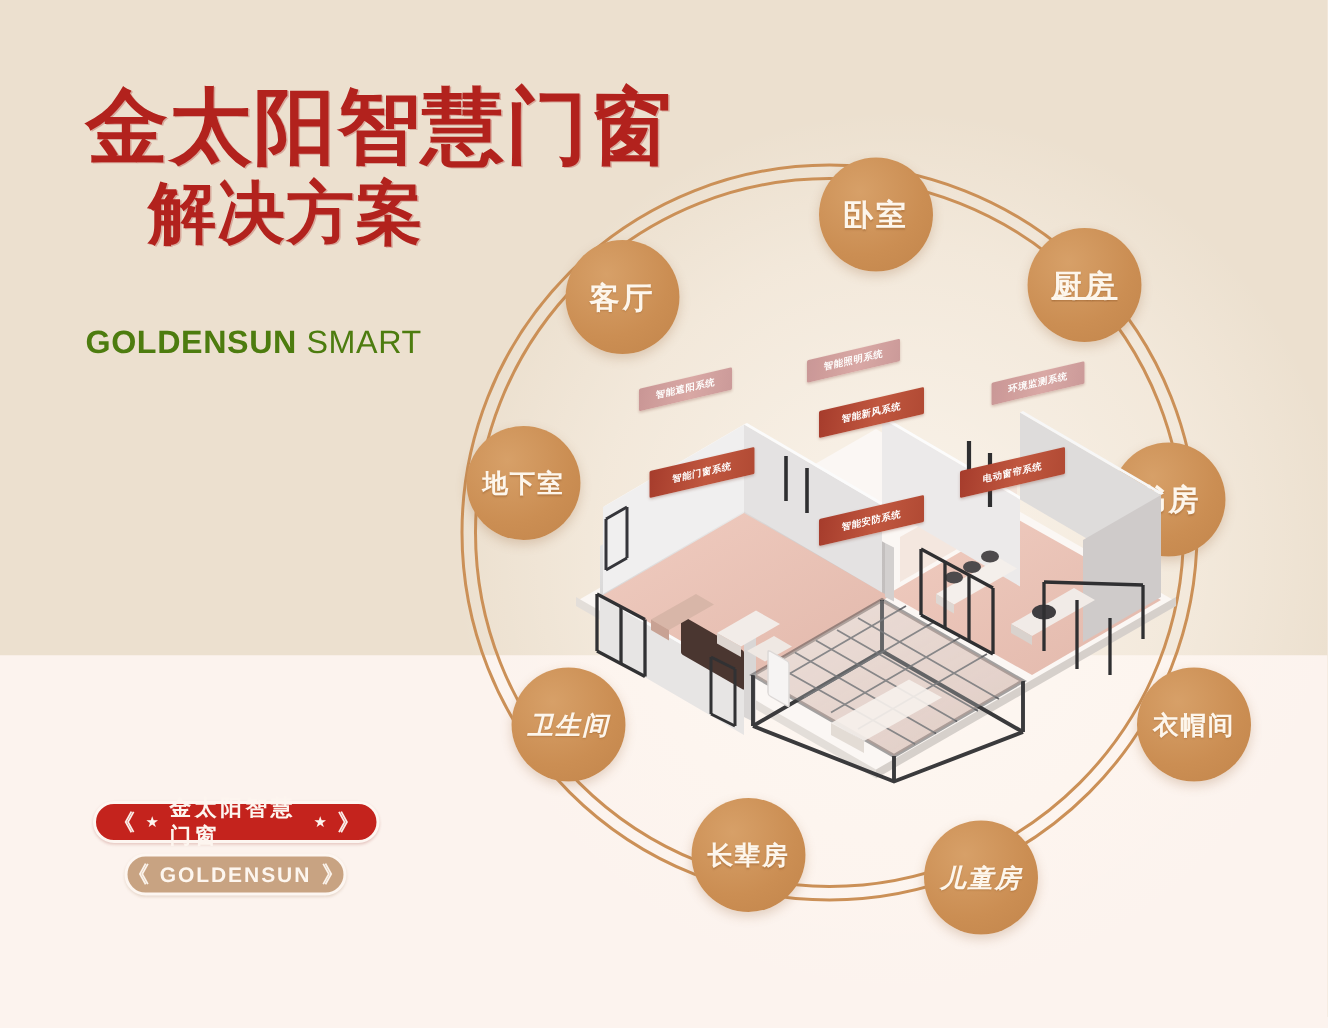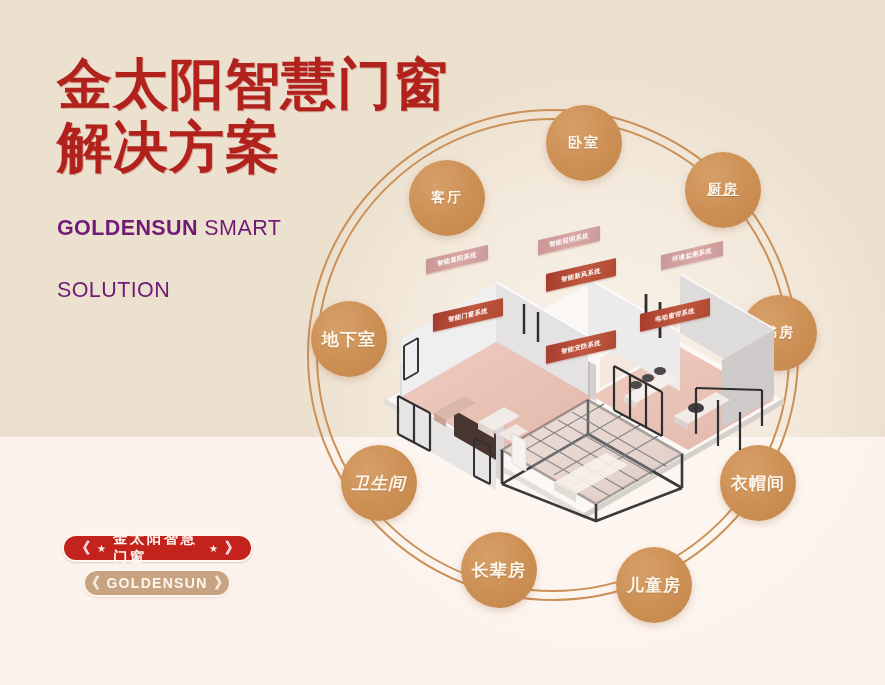--- a/index.html
+++ b/index.html
@@ -17,23 +17,23 @@
            background:radial-gradient(circle at 50% 50%, rgba(255,250,244,.75) 0%, rgba(255,248,240,.35) 48%, rgba(255,248,240,0) 70%);}
 
   
   .headline{position:absolute;left:57px;top:55px;width:430px;}
   .h-line1,.h-line2{
     color:#b2221d;font-weight:bold;letter-spacing:1px;line-height:1.06;
     font-family:"Liberation Sans","DejaVu Sans",sans-serif;
     text-shadow:1px 1px 0 rgba(160,30,25,.28);
   }
   .h-line1{font-size:55px;}
-  .h-line2{font-size:55px;margin-top:5px;}
-
-  .subtitle{position:absolute;left:57px;top:213px;width:330px;color:#701a75;
+  .h-line2{font-size:45px;margin-top:5px;margin-left:42px;}
+
+  .subtitle{position:absolute;left:57px;top:213px;width:330px;color:#4d7c0f;
             font-size:21.5px;line-height:1.44;letter-spacing:.4px;}
   .subtitle .bold{font-weight:bold;}
 
   
   .logo{position:absolute;left:62px;top:534px;}
   .logo-pill{
     display:flex;align-items:center;justify-content:center;gap:7px;
     height:28px;padding:0 11px;border-radius:16px;
     border:2.5px solid #fdf6f1;box-sizing:border-box;
   }
@@ -47,21 +47,21 @@
   .star{font-size:10px;}
 
   
   .ring-wrap{position:absolute;left:293px;top:100px;width:520px;height:510px;}
   .ring-svg{position:absolute;left:0;top:0;}
 
   .node{
     position:absolute;border-radius:50%;
     background:radial-gradient(circle at 36% 30%, #d7a068 0%, #cb8e53 58%, #c2854b 100%);
     color:#fdf6ec;display:flex;align-items:center;justify-content:center;
-    font-size:14px;font-weight:bold;letter-spacing:2px;
+    font-size:20px;font-weight:bold;letter-spacing:2px;
     box-shadow:0 3px 7px rgba(150,100,55,.25);
     text-shadow:0 1px 1px rgba(140,85,40,.35);
   }
   .node.n3{font-size:17px;letter-spacing:1.2px;}
 
   
   .house{position:absolute;left:378px;top:238px;width:412px;height:285px;}
   .house svg{display:block;}
 
   
@@ -84,21 +84,20 @@
   <div class="bg-glow"></div>
 
   <div class="headline">
     <div class="h-line1">金太阳智慧门窗</div>
     <div class="h-line2">解决方案</div>
   </div>
 
   <div class="subtitle">
     <span class="bold">GOLDENSUN</span><span> SMART</span><br>
     <br>
-    <span>SOLUTION</span>
   </div>
 
   <div class="logo">
     <div class="logo-pill red">
       <span class="chev">《</span>
       <span class="star">★</span>
       <span class="logo-cn">金太阳智慧门窗</span>
       <span class="star">★</span>
       <span class="chev">》</span>
     </div>
@@ -117,36 +116,36 @@
     <div id="nodes">
         <div class="node" style="left: 253px; top: 5px; width: 76px; height: 76px;">
           <span>卧室</span>
         </div>
         <div class="node" style="left: 392px; top: 52px; width: 76px; height: 76px; text-decoration: underline;">
           <span>厨房</span>
         </div>
         <div class="node" style="left: 448px; top: 195px; width: 76px; height: 76px;">
           <span>书房</span>
         </div>
-        <div class="node n3" style="left: 427px; top: 345px; width: 76px; height: 76px;">
+        <div class="node n3" style="left: 465px; top: 345px; width: 76px; height: 76px;">
           <span>衣帽间</span>
         </div>
-        <div class="node n3" style="left: 323px; top: 447px; width: 76px; height: 76px;">
+        <div class="node n3" style="left: 323px; top: 447px; width: 76px; height: 76px; font-style: italic;">
           <span>儿童房</span>
         </div>
         <div class="node n3" style="left: 168px; top: 432px; width: 76px; height: 76px;">
           <span>长辈房</span>
         </div>
         <div class="node n3" style="left: 48px; top: 345px; width: 76px; height: 76px; font-style: italic;">
           <span>卫生间</span>
         </div>
-        <div class="node n3" style="left: 18px; top: 201px; width: 76px; height: 76px; text-align: right;">
+        <div class="node n3" style="left: 18px; top: 184px; width: 76px; height: 76px; text-align: right;">
           <span>地下室</span>
         </div>
-        <div class="node" style="left: 116px; top: 60px; width: 76px; height: 76px;">
+        <div class="node" style="left: 84px; top: 60px; width: 76px; height: 76px;">
           <span>客厅</span>
         </div>
       </div>
   </div>
 
   <div class="house">
     <svg width="412" height="285" viewBox="0 0 412 285">
       <defs>
         <linearGradient id="wallA" x1="0" y1="0" x2="0" y2="1">
           <stop offset="0" stop-color="#f3f2f1"></stop>

